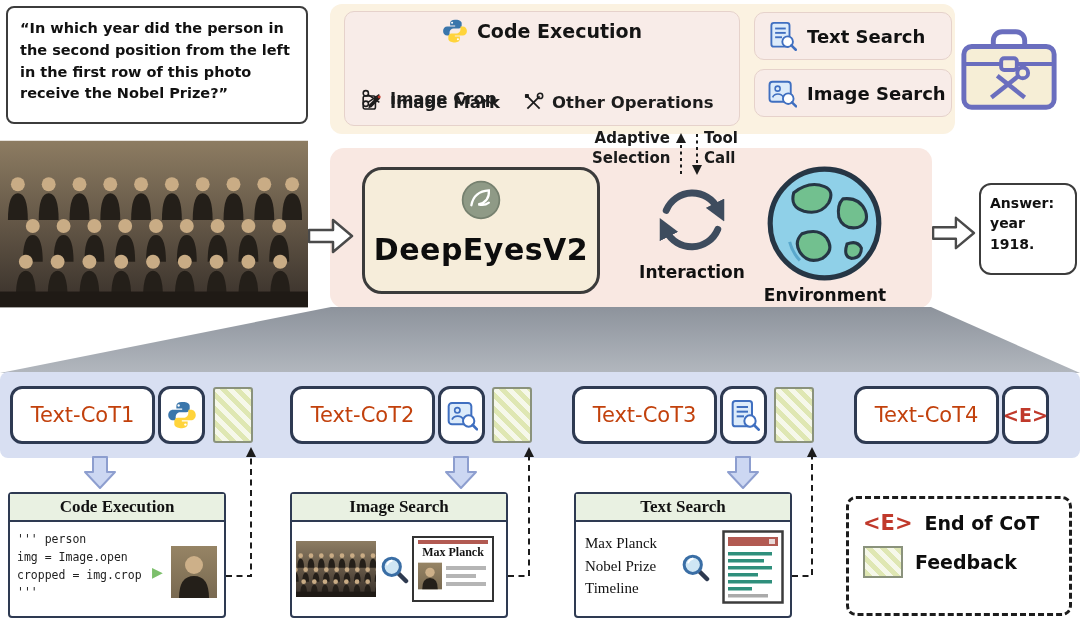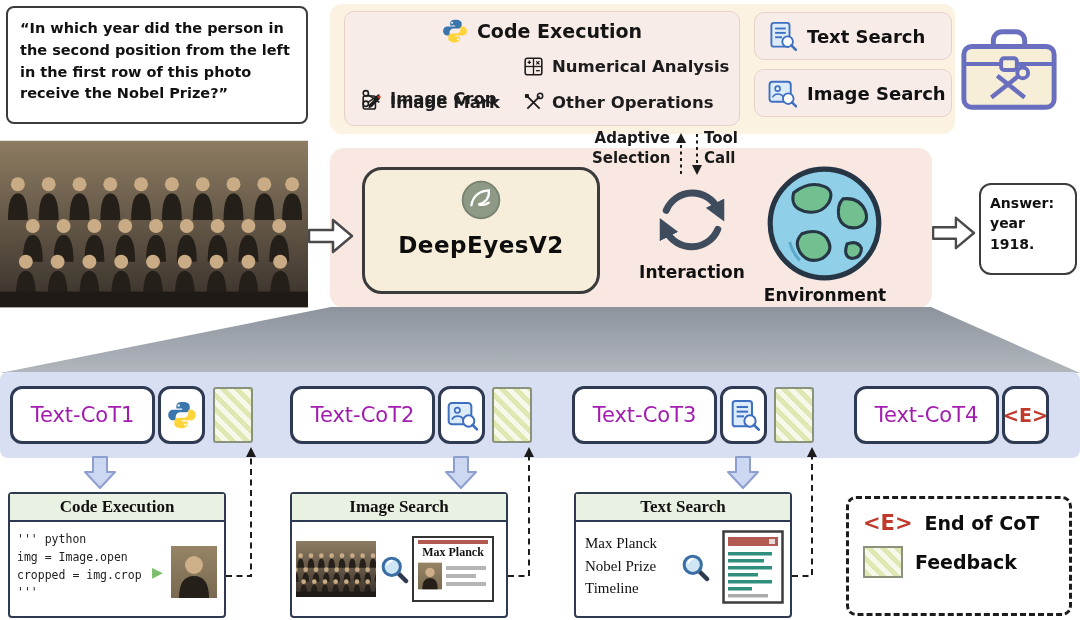--- a/index.html
+++ b/index.html
@@ -29,41 +29,41 @@
     border-radius:10px; display:flex; align-items:center; gap:10px; padding-left:12px;
     font-size:18px; font-weight:700; color:#111; }
   .text-search-box { top:12px; } .image-search-box { top:69px; }
   .toolbox-wrap { left:958px; top:20px; width:102px; height:96px; }
 
   
   .rose-band { left:330px; top:148px; width:602px; height:160px; background:#F9E8E2; border-radius:14px; }
   .deepeyes-box { left:362px; top:167px; width:238px; height:127px; background:#F6EDDA;
     border:3px solid #3b3b3b; border-radius:20px; }
   .deepeyes-logo { position:absolute; left:50%; transform:translateX(-50%); top:9px; width:42px; height:42px; }
-  .deepeyes-title { position:absolute; left:0; right:0; top:62px; text-align:center; font-size:23px;
+  .deepeyes-title { position:absolute; left:0; right:0; top:62px; text-align:center; font-size:30px;
     font-weight:700; color:#0d0d0d; letter-spacing:.5px; }
   .adaptive-label { left:592px; top:128px; width:78px; text-align:right; font-size:15px; font-weight:700;
     line-height:1.35; color:#1a1a1a; }
   .toolcall-label { left:704px; top:128px; width:70px; text-align:left; font-size:15px; font-weight:700;
     line-height:1.35; color:#1a1a1a; }
   .cycle-icon { left:646px; top:176px; width:92px; height:86px; overflow:visible; }
   .interaction-label { left:634px; top:262px; width:116px; text-align:center; font-size:17px; font-weight:700; color:#111; }
   .globe { left:763px; top:162px; width:123px; height:123px; }
   .environment-label { left:761px; top:285px; width:128px; text-align:center; font-size:17px; font-weight:700; color:#111; }
   .block-arrow-left { left:308px; top:216px; width:46px; height:40px; }
   .block-arrow-right { left:932px; top:214px; width:44px; height:38px; }
   .answer-bubble { left:979px; top:183px; width:98px; height:92px; background:#fff; border:2px solid #3c3c3c;
     border-radius:12px; padding:8px 9px; font-size:14px; font-weight:600; line-height:1.45; color:#111; }
 
   
   .trapezoid { left:0; top:307px; }
   .blue-band { left:0; top:372px; width:1080px; height:86px; background:#D8DFF2; border-radius:8px; }
   .cot-box { position:absolute; top:386px; height:58px; width:145px; background:#fff; border:3px solid #2e3a52;
     border-radius:12px; display:flex; align-items:center; justify-content:center; font-size:21px;
-    font-weight:500; color:#a21caf; }
+    font-weight:500; color:#c2410c; }
   .cot-icon-box { position:absolute; top:386px; height:58px; width:47px; background:#fff; border:3px solid #2e3a52;
     border-radius:12px; display:flex; align-items:center; justify-content:center; }
   .hatch-box { position:absolute; top:387px; height:56px; width:40px; border:2px solid #8a927c; border-radius:3px;
     background:repeating-linear-gradient(45deg,#dfe7b3 0 5px,#f6f8ea 5px 10px); }
   .end-token { color:#c0392b; font-weight:700; font-size:19px; }
   .down-arrow { position:absolute; top:456px; width:36px; height:34px; }
 
   
   .detail-panel { position:absolute; top:492px; width:218px; height:126px; background:#fff;
     border:2.5px solid #2e3a52; border-radius:4px; }
@@ -261,26 +261,20 @@
           <use href="#ico-python"></use>
         </svg>
       <span>Code Execution</span>
     </div>
     <div class="ce-item ce-i0">
       <svg class="icon20" viewBox="0 0 24 24">
           <use href="#ico-scissors"></use>
         </svg>
       <span>Image Crop</span>
     </div>
-    <div class="ce-item ce-i1">
-      <svg class="icon20" viewBox="0 0 24 24">
-          <use href="#ico-grid-calc"></use>
-        </svg>
-      <span>Numerical Analysis</span>
-    </div>
     <div class="ce-item ce-i2">
       <svg class="icon20" viewBox="0 0 24 24">
           <use href="#ico-marker"></use>
         </svg>
       <span>Image Mark</span>
     </div>
     <div class="ce-item ce-i3">
       <svg class="icon20" viewBox="0 0 24 24">
           <use href="#ico-tools"></use>
         </svg>
@@ -389,21 +383,21 @@
     <polygon points="11,1 25,1 25,16 33,16 18,32 3,16 11,16" fill="#ccd7f2" stroke="#8d9ecf" stroke-width="2" stroke-linejoin="round"></polygon>
   </svg>
   <svg class="down-arrow" style="left:725px" viewBox="0 0 36 34">
     <polygon points="11,1 25,1 25,16 33,16 18,32 3,16 11,16" fill="#ccd7f2" stroke="#8d9ecf" stroke-width="2" stroke-linejoin="round"></polygon>
   </svg>
 
   <div class="detail-panel p1">
     <div class="panel-header">Code Execution</div>
     <div class="panel-body">
       <div class="code-block">
-        <div>''' python</div>
+        <div>''' person</div>
         <div>img = Image.open</div>
         <div>cropped = img.crop</div>
         <div>'''</div>
       </div>
       <span class="code-arrow">▶</span>
       <svg class="code-portrait" viewBox="0 0 46 52">
           <use href="#pic-portrait"></use>
         </svg>
     </div>
   </div>

